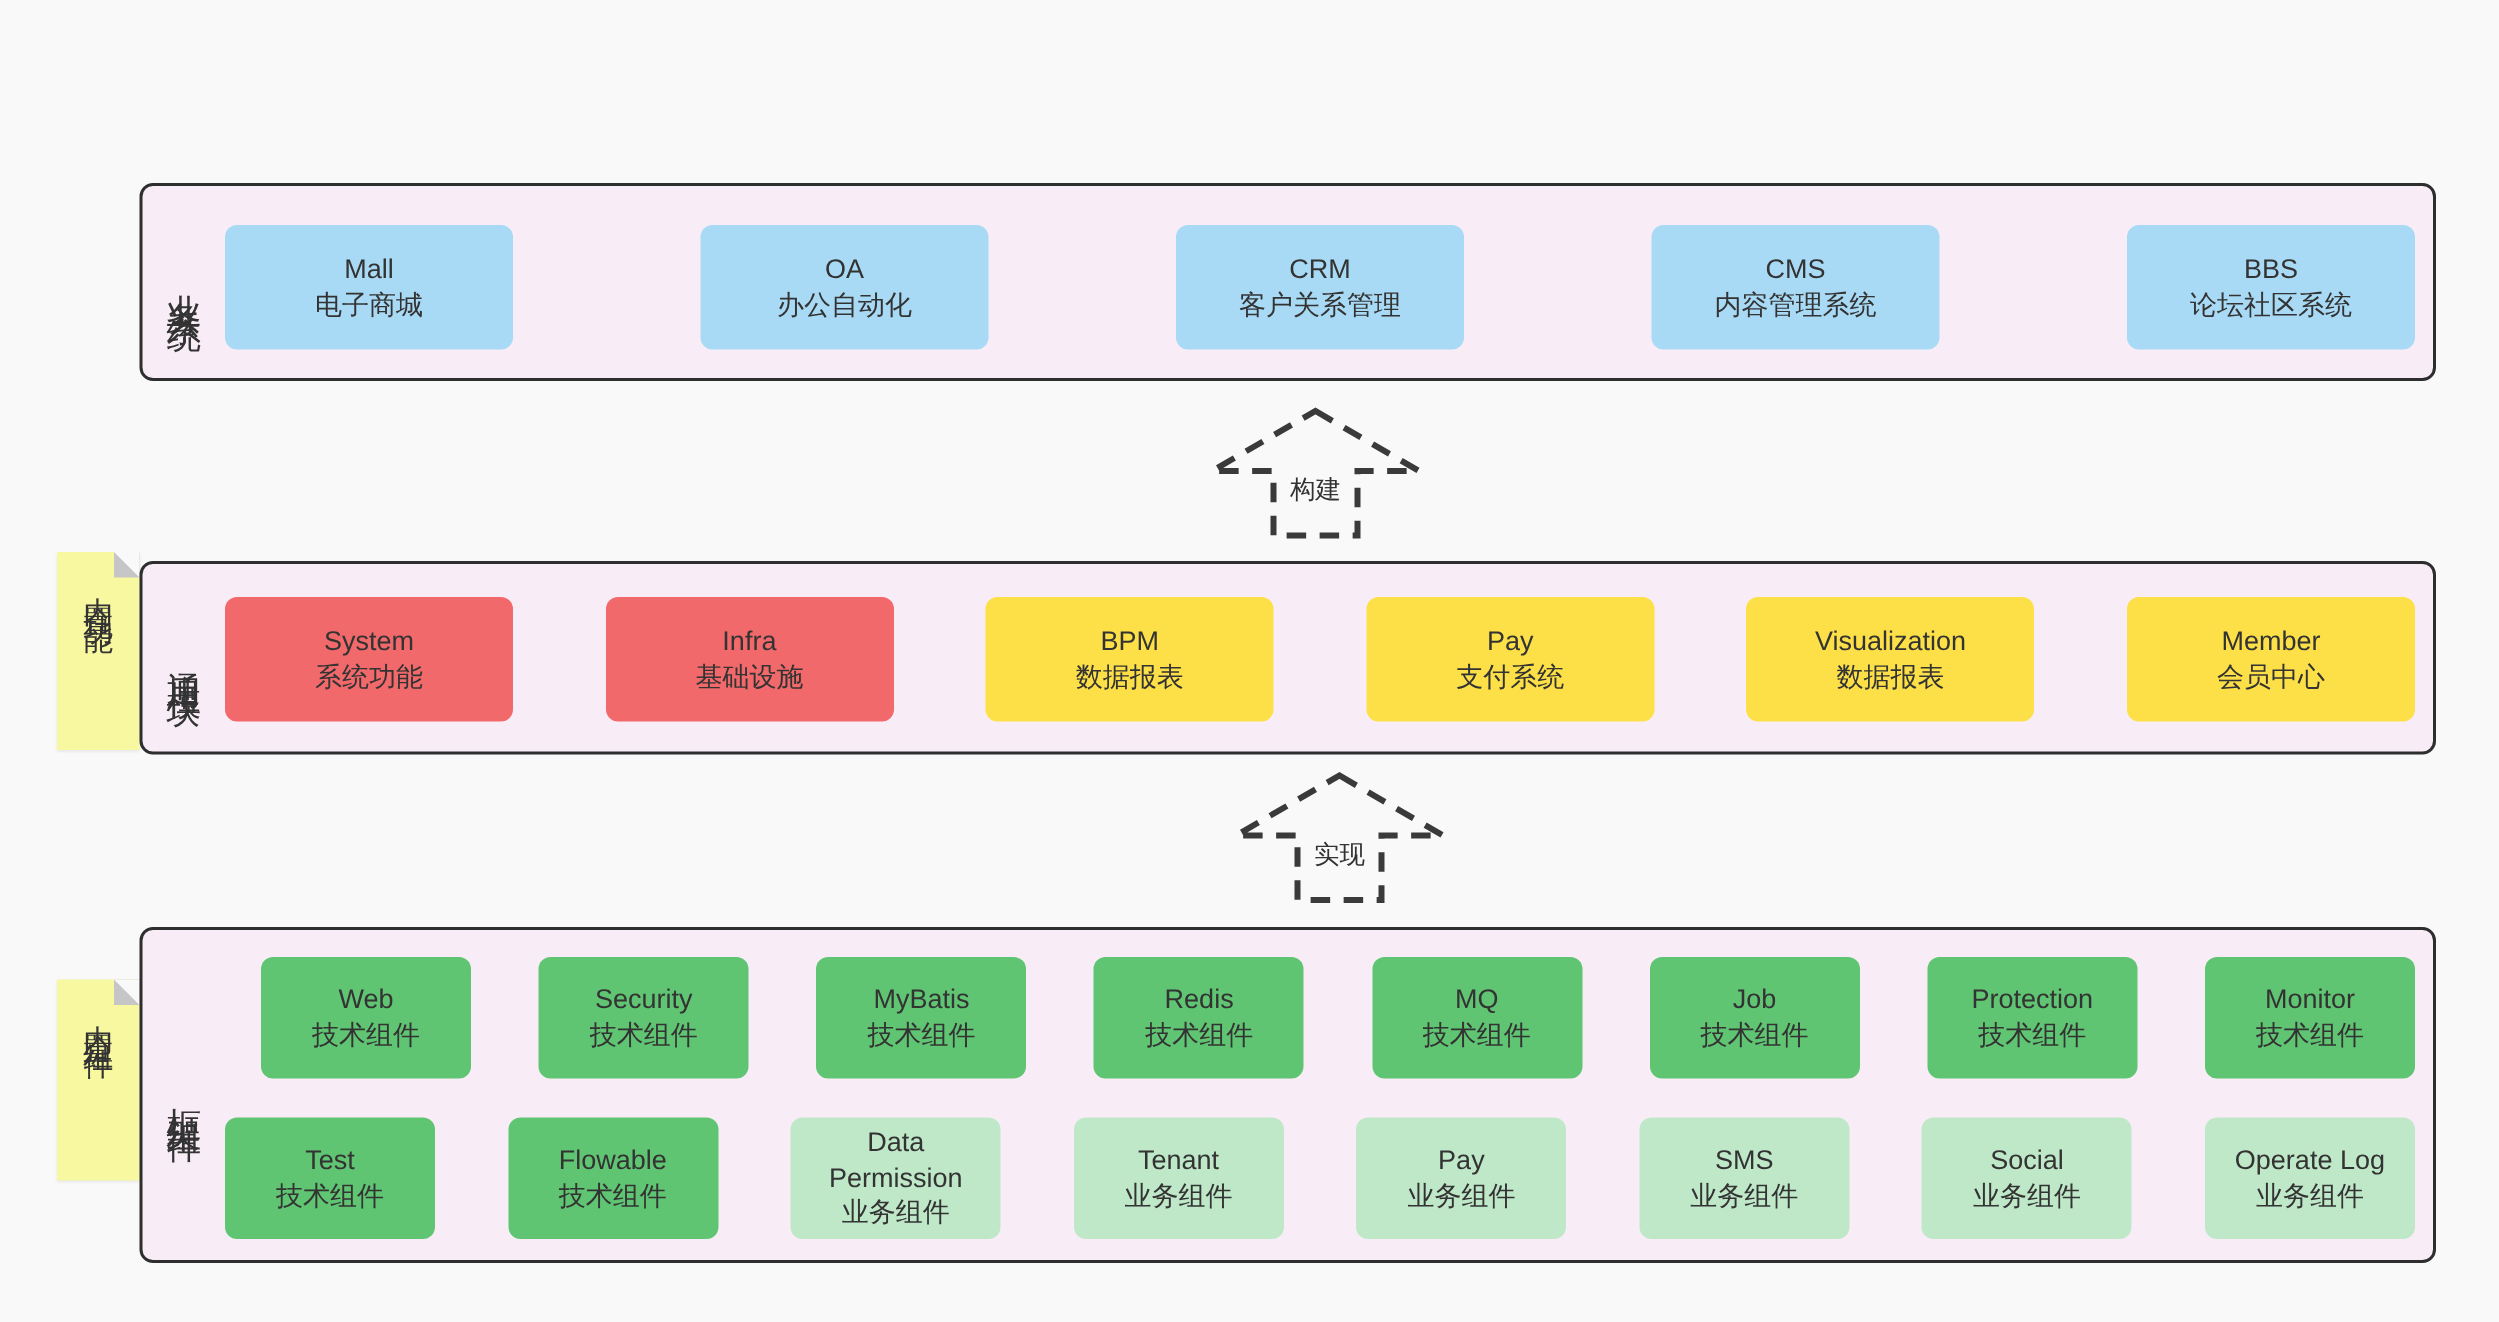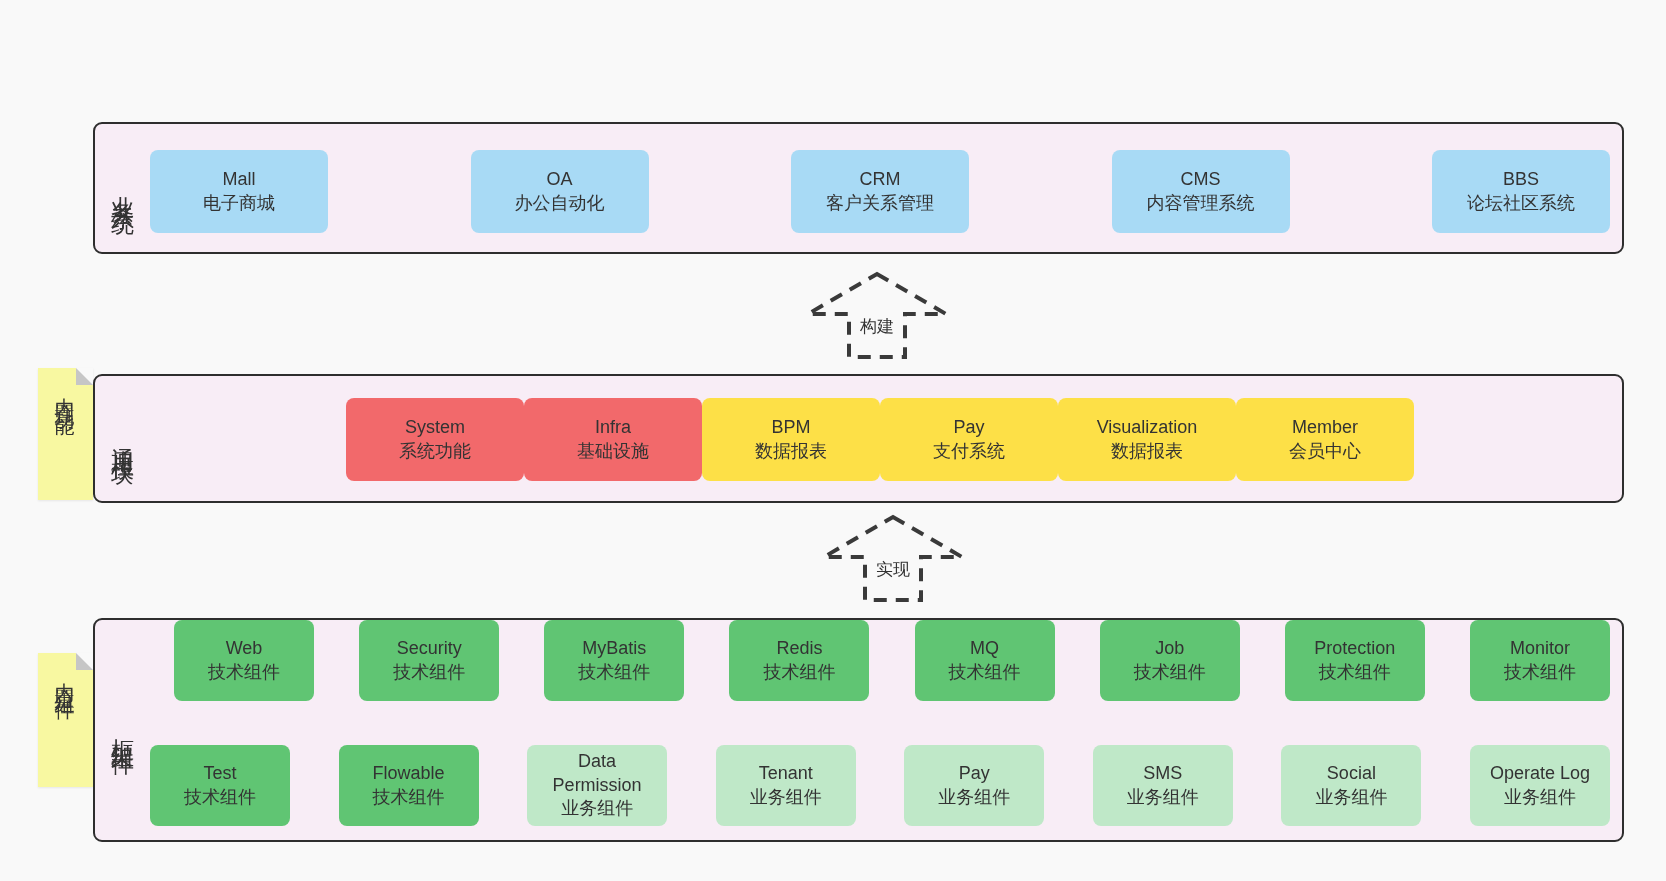--- a/index.html
+++ b/index.html
@@ -42,34 +42,34 @@
   .boxrow{
     position:absolute;left:55px;right:12px;
     display:flex;justify-content:space-between;
   }
   .box{
     box-sizing:border-box;border-radius:8px;
     display:flex;flex-direction:column;justify-content:center;
     text-align:center;font-size:18px;line-height:1.3;color:#333;
     padding:2px 4px;
   }
-  .box-lg{width:178px;height:83px;}
+  .box-lg{width:192px;height:83px;}
   .box-sm{width:140px;height:81px;}
   .blue{background:#a8daf5;}
   .red{background:#f2696b;}
   .pink{background:#fde047;}
   .green{background:#60c573;}
   .green-light{background:#bfe8c8;}
 
   #panel-business{top:122px;height:132px;}
   #panel-business .boxrow{top:26px;}
   #panel-modules{top:374px;height:129px;}
-  #panel-modules .boxrow{top:22px;justify-content:center;}
+  #panel-modules .boxrow{top:22px;}
   #panel-components{top:618px;height:224px;}
-  #panel-components .boxrow.r1{top:0;padding-left:24px;}
+  #panel-components .boxrow.r1{top:18px;padding-left:24px;}
   #panel-components .boxrow.r2{top:112px;margin-top:13px;}
 
   
   .arrow{position:absolute;overflow:visible;}
   .arrow polygon{
     fill:#f9f9f9;stroke:#3a3a3a;stroke-width:4;
     stroke-dasharray:13 9;stroke-linejoin:miter;
   }
   .arrow text{
     font-size:17px;fill:#333;text-anchor:middle;

